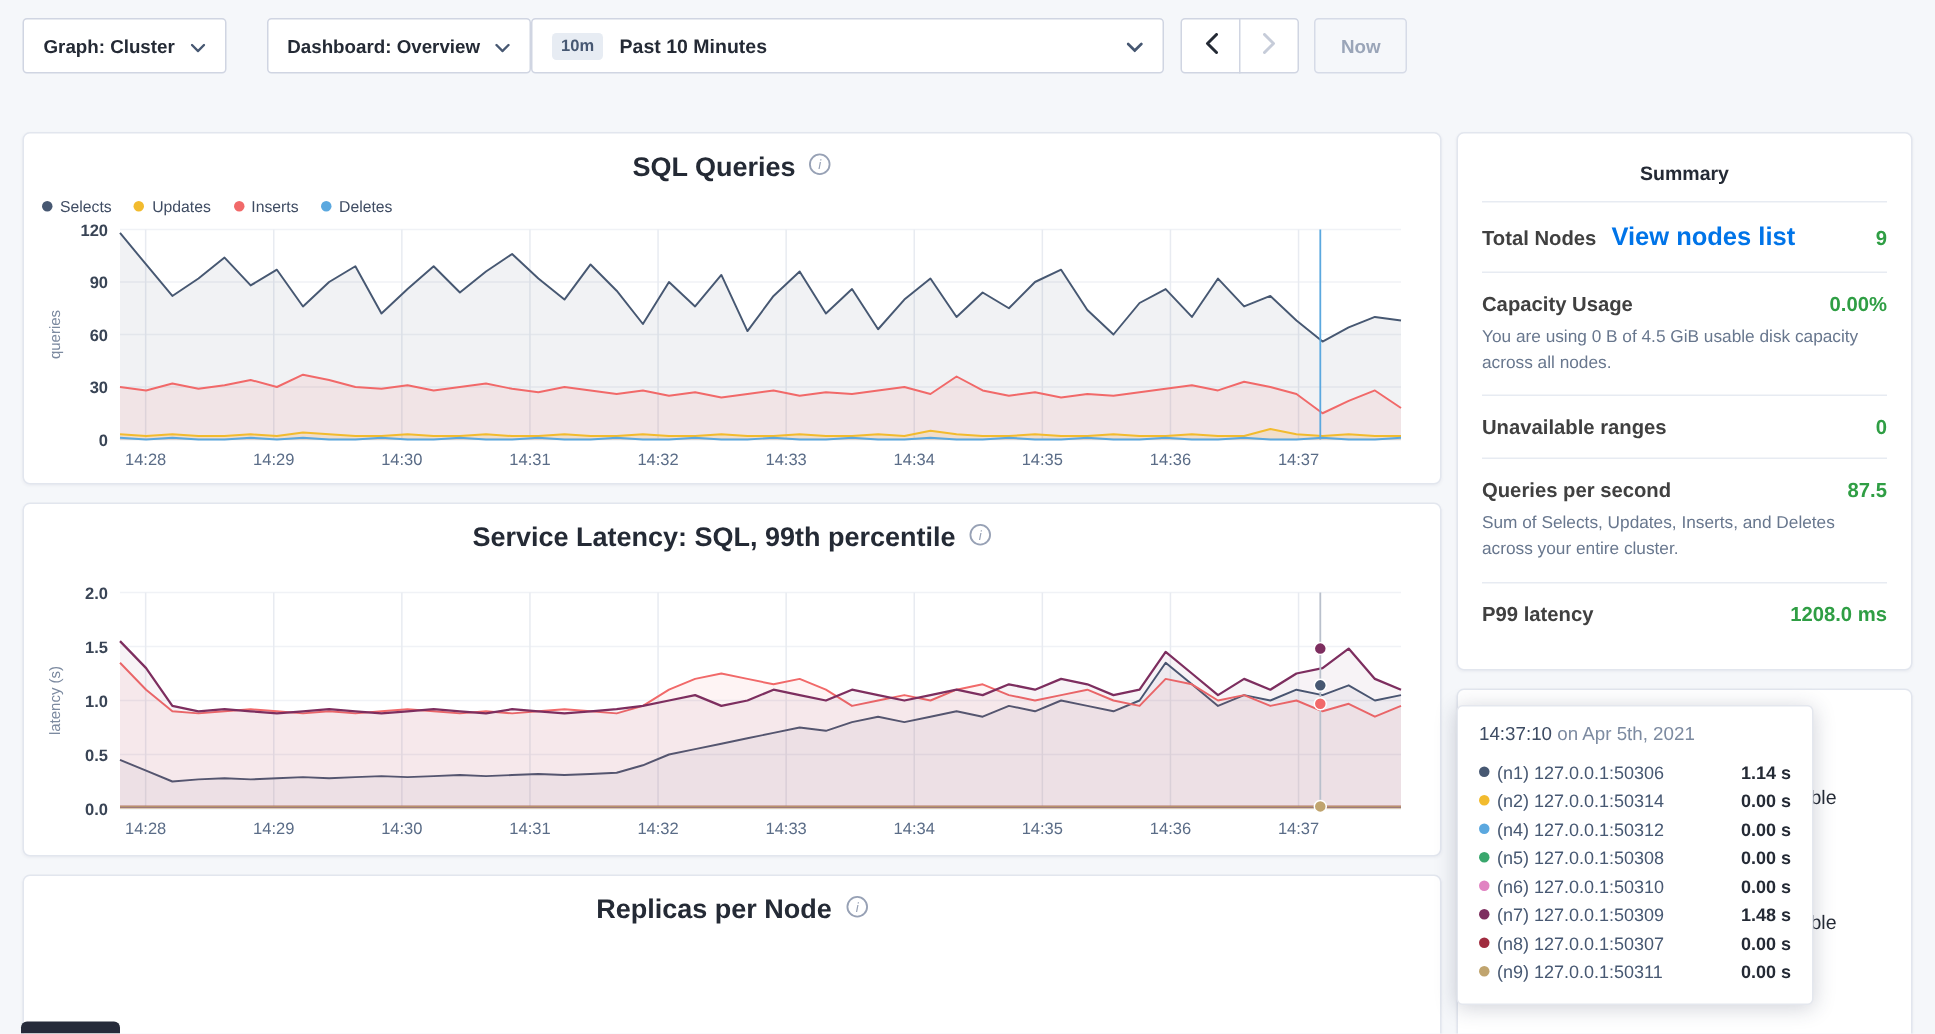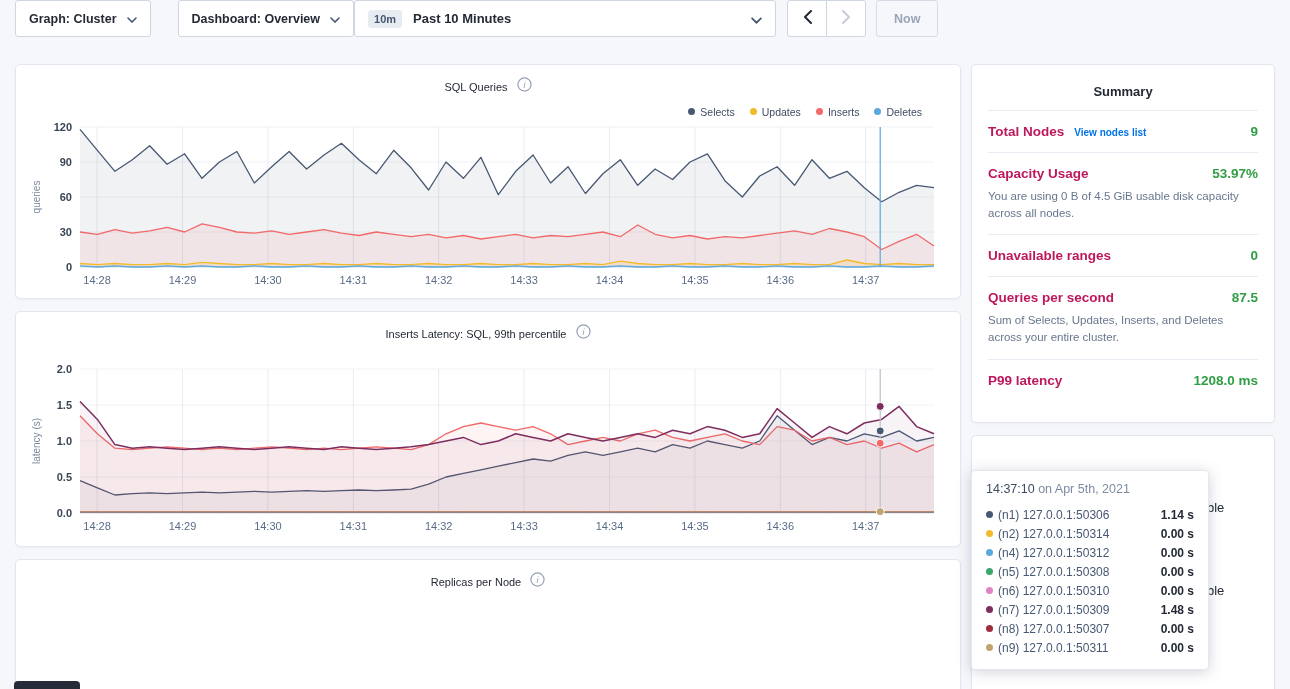--- a/index.html
+++ b/index.html
@@ -7,21 +7,21 @@
   body {
     background:#f5f7fa;
     font-family:"Liberation Sans", sans-serif;
     color:#242a35;
   }
   .page { width:1290px; height:689px; position:relative; overflow:hidden; }
 
   .page-title { font-size:20px; font-weight:700; color:#242a35; margin:14px 0 16px 15px; }
 
   
-  .controls { display:flex; align-items:center; padding:0 15px; margin-bottom:27px; }
+  .controls { display:flex; align-items:center; padding:12px 15px; margin-bottom:27px; }
   .dropdown {
     height:37px; background:#fff; border:1px solid #d0d5e2; border-radius:3px;
     display:flex; align-items:center; gap:10px; padding:0 13px;
     font-size:12.5px; font-weight:700; color:#242a35; cursor:pointer;
   }
   .dd-graph { margin-right:27px; }
   .dd-dashboard { }
   .time-picker {
     height:37px; width:422px; background:#fff; border:1px solid #d0d5e2; border-radius:3px;
     display:flex; align-items:center; gap:11px; padding:0 13px; cursor:pointer;
@@ -50,37 +50,37 @@
 
   .card { background:#fff; border:1px solid #e2e6ee; border-radius:5px;
     box-shadow:0 1px 2px rgba(50,60,90,.05); }
 
   .chart-card { padding:12px 12px 4px; }
   .card-sql { height:235px; }
   .card-latency { height:236px; }
   .card-replicas { height:140px; }
 
   .chart-title-row { display:flex; justify-content:center; align-items:center; gap:9px; }
-  .chart-title { font-size:11px; font-weight:400; color:#242a35; margin:0; }
-  .legend { display:flex; justify-content:flex-end; gap:15px; height:15px;
+  .chart-title { font-size:18px; font-weight:700; color:#242a35; margin:0; }
+  .legend { display:flex; gap:15px; height:15px;
     padding-right:26px; margin-top:8px; }
   .legend-item { display:flex; align-items:center; gap:5px; font-size:10.5px;
     color:#3f4c63; cursor:pointer; }
   .legend-dot { width:7px; height:7px; border-radius:50%; }
   svg.chart { display:block; }
   svg text { font-family:"Liberation Sans", sans-serif; }
 
   
   .summary-card { padding:10px 16px 4px; height:359px; }
   .summary-title { text-align:center; font-size:13px; font-weight:700;
     color:#242a35; padding:9px 0 11px; }
   .sum-row { border-top:1px solid #e7ebf2; padding:13px 0; }
   .sum-head { display:flex; align-items:baseline; gap:10px; }
-  .sum-label { font-weight:700; font-size:13.5px; color:#be185d; }
-  .sum-link { color:#0074e8; font-weight:700; font-size:10px; text-decoration:none; cursor:pointer; }
+  .sum-label { font-weight:700; font-size:13.5px; color:#404040; }
+  .sum-link { color:#0074e8; font-weight:700; font-size:17px; text-decoration:none; cursor:pointer; }
   .sum-value { margin-left:auto; font-weight:700; font-size:13.5px; color:#2f9e44; }
   .sum-desc { margin:7px 0 0; font-size:11.5px; line-height:1.45; color:#68778e; }
 
   .events-card { position:relative; height:260px; padding:12px; }
   .event-frag { position:absolute; font-size:13px; color:#242a35; white-space:nowrap; }
   .frag-0 { top:64px; left:188px; }
   .frag-1 { top:147px; left:188px; }
   .frag-2 { top:165px; left:157px; }
 
   
@@ -222,21 +222,21 @@
             <polygon points="52.0,144.5 69.4,145.7 86.9,144.5 104.3,145.7 121.7,145.7 139.1,144.5 156.6,145.7 174.0,143.3 191.4,144.5 208.9,145.7 226.3,145.7 243.7,144.5 261.1,145.7 278.6,145.7 296.0,144.5 313.4,145.7 330.9,145.7 348.3,144.5 365.7,145.7 383.1,145.7 400.6,144.5 418.0,145.7 435.4,145.7 452.9,144.5 470.3,145.7 487.7,145.7 505.1,144.5 522.6,145.7 540.0,145.7 557.4,144.5 574.9,145.7 592.3,142.2 609.7,144.5 627.1,145.7 644.6,145.7 662.0,144.5 679.4,145.7 696.9,145.7 714.3,144.5 731.7,145.7 749.1,145.7 766.6,144.5 784.0,145.7 801.4,145.7 818.9,141.0 836.3,144.5 853.7,145.7 871.1,144.5 888.6,145.7 906.0,145.7 906.0,148.0 52.0,148.0" fill="#f2bb2e" fill-opacity="0.15"></polygon>
             <polyline points="52.0,144.5 69.4,145.7 86.9,144.5 104.3,145.7 121.7,145.7 139.1,144.5 156.6,145.7 174.0,143.3 191.4,144.5 208.9,145.7 226.3,145.7 243.7,144.5 261.1,145.7 278.6,145.7 296.0,144.5 313.4,145.7 330.9,145.7 348.3,144.5 365.7,145.7 383.1,145.7 400.6,144.5 418.0,145.7 435.4,145.7 452.9,144.5 470.3,145.7 487.7,145.7 505.1,144.5 522.6,145.7 540.0,145.7 557.4,144.5 574.9,145.7 592.3,142.2 609.7,144.5 627.1,145.7 644.6,145.7 662.0,144.5 679.4,145.7 696.9,145.7 714.3,144.5 731.7,145.7 749.1,145.7 766.6,144.5 784.0,145.7 801.4,145.7 818.9,141.0 836.3,144.5 853.7,145.7 871.1,144.5 888.6,145.7 906.0,145.7" fill="none" stroke="#f2bb2e" stroke-width="1.3" stroke-linejoin="round"></polyline>
             <polyline points="52.0,146.8 69.4,148.0 86.9,146.8 104.3,148.0 121.7,148.0 139.1,146.8 156.6,148.0 174.0,146.8 191.4,148.0 208.9,148.0 226.3,146.8 243.7,148.0 261.1,148.0 278.6,146.8 296.0,148.0 313.4,148.0 330.9,146.8 348.3,148.0 365.7,148.0 383.1,146.8 400.6,148.0 418.0,148.0 435.4,146.8 452.9,148.0 470.3,148.0 487.7,146.8 505.1,148.0 522.6,148.0 540.0,146.8 557.4,148.0 574.9,148.0 592.3,146.8 609.7,148.0 627.1,148.0 644.6,146.8 662.0,148.0 679.4,148.0 696.9,146.8 714.3,148.0 731.7,148.0 749.1,146.8 766.6,148.0 784.0,148.0 801.4,146.8 818.9,148.0 836.3,148.0 853.7,146.8 871.1,148.0 888.6,148.0 906.0,146.8" fill="none" stroke="#5ba8df" stroke-width="1.3" stroke-linejoin="round"></polyline>
             <line x1="852.2" y1="8" x2="852.2" y2="148" stroke="#5ba8df" stroke-width="1.2"></line>
             <text transform="translate(12 78.0) rotate(-90)" text-anchor="middle" font-size="10" fill="#7c8aa0">queries</text>
           </svg>
       </section>
 
       <section class="card chart-card card-latency">
         <div class="chart-title-row">
-          <h2 class="chart-title">Inserts Latency: SQL, 99th percentile</h2>
+          <h2 class="chart-title">Service Latency: SQL, 99th percentile</h2>
           <span class="info-icon">
             <svg width="15" height="15" viewBox="0 0 16 16">
                 <circle cx="8" cy="8" r="7" fill="none" stroke="#97a1b5" stroke-width="1.3"></circle>
                 <text x="8" y="11.4" text-anchor="middle" font-size="9.5" fill="#97a1b5" font-style="italic">i</text>
               </svg>
           </span>
         </div>
         <svg class="chart" id="chart-1" width="920" height="186" style="margin-top:6px">
             <line x1="52" y1="164.0" x2="906" y2="164.0" stroke="#f0f2f6" stroke-width="1"></line>
             <text x="44" y="168" text-anchor="end" font-size="11" font-weight="bold" fill="#394455">0.0</text>
@@ -313,21 +313,21 @@
           <div class="sum-head">
             <span class="sum-label">Total Nodes</span>
             <a class="sum-link">View nodes list</a>
             <span class="sum-value">9</span>
           </div>
         </div>
 
         <div class="sum-row">
           <div class="sum-head">
             <span class="sum-label">Capacity Usage</span>
-            <span class="sum-value">53.97%</span>
+            <span class="sum-value">0.00%</span>
           </div>
           <p class="sum-desc">You are using 0 B of 4.5 GiB usable disk capacity across all nodes.</p>
         </div>
 
         <div class="sum-row">
           <div class="sum-head">
             <span class="sum-label">Unavailable ranges</span>
             <span class="sum-value">0</span>
           </div>
         </div>

